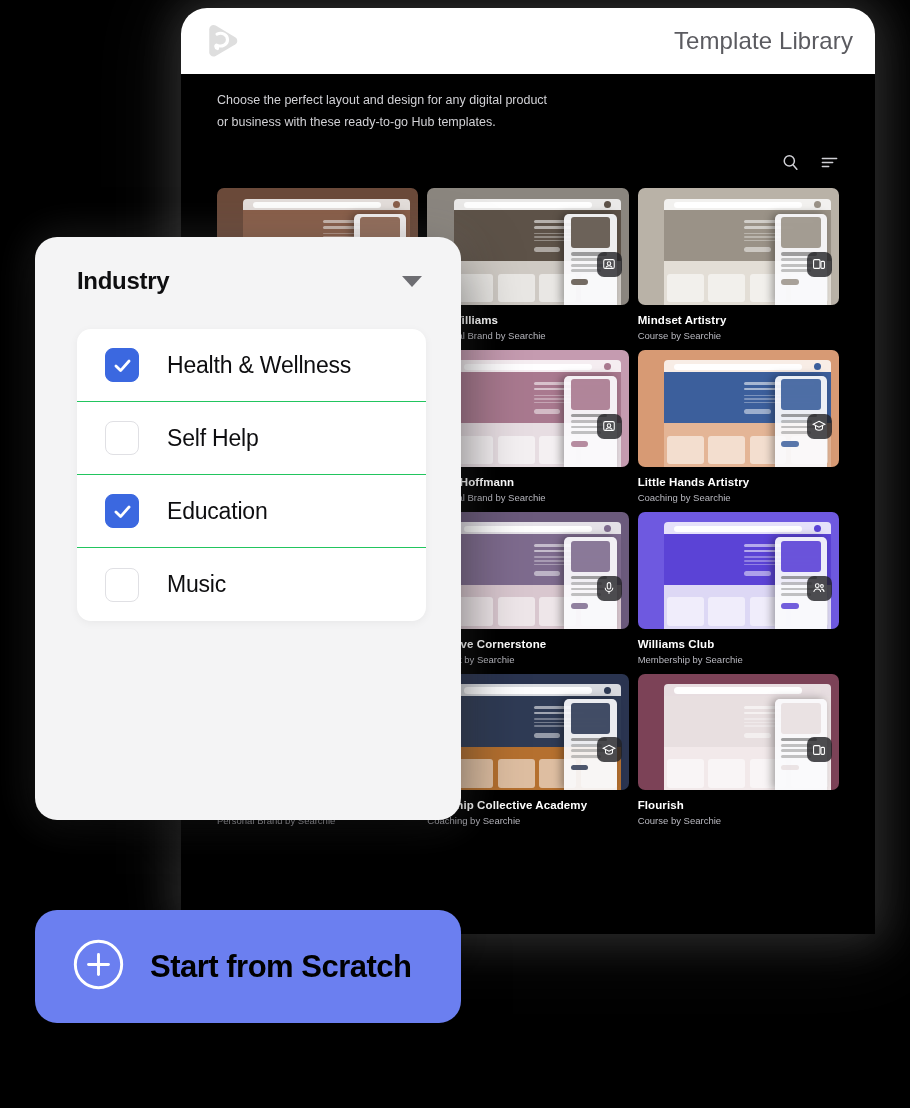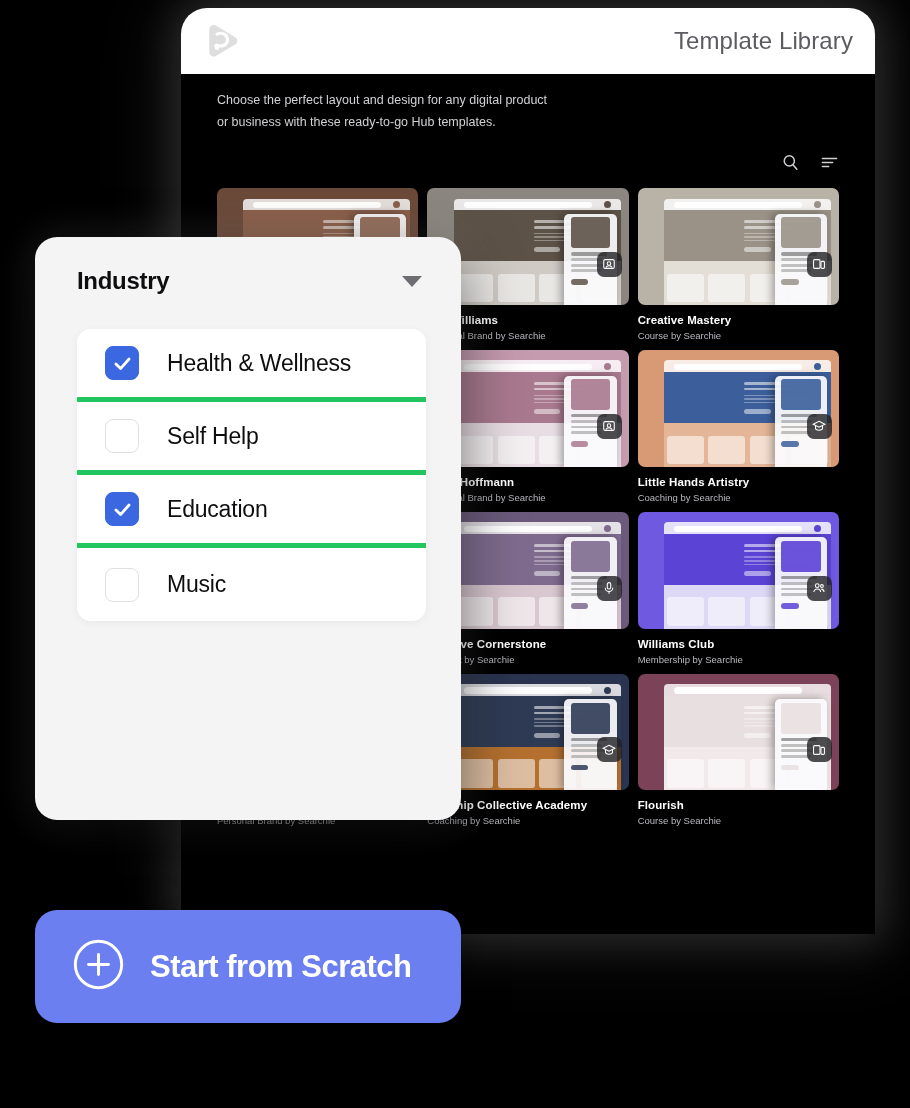--- a/index.html
+++ b/index.html
@@ -122,21 +122,21 @@
     border-right: 10px solid transparent; border-top: 11px solid #6d6d72;
     cursor: pointer; }
 
   .options {
     margin-top: 34px; background: #fff; border-radius: 14px; overflow: hidden;
     box-shadow: 0 2px 8px rgba(0,0,0,.05);
   }
   .opt {
     display: flex; align-items: center; gap: 28px;
     height: 73px; padding: 0 28px;
-    border-bottom: 5px solid #22c55e; cursor: pointer;
+    border-bottom: 1px solid #22c55e; cursor: pointer;
   }
   .opt:last-child { border-bottom: none; }
   .cb {
     width: 34px; height: 34px; border-radius: 8px; flex: none;
     display: flex; align-items: center; justify-content: center;
   }
   .cb.off { background: #fff; border: 1.6px solid #e0e0e4; }
   .cb.on  { background: #3b68e0; border: 1.6px solid #3b68e0; }
   .cb svg { width: 21px; height: 21px; }
   .opt-label { font-size: 23px; color: #0e0e10; font-weight: 400; letter-spacing: -0.2px; }
@@ -145,21 +145,21 @@
   .scratch-btn {
     position: absolute; left: 35px; top: 910px;
     width: 426px; height: 113px;
     background: #6b7ff0; border-radius: 22px;
     display: flex; align-items: center; gap: 25px;
     padding-left: 37px; cursor: pointer;
     box-shadow: 0 16px 44px rgba(0,0,0,.5);
   }
   .plus-circle { width: 53px; height: 53px; flex: none; }
   .scratch-label {
-    color: #ffffff; font-size: 31px; font-weight: 700; letter-spacing: -0.5px;
+    color: #000000; font-size: 31px; font-weight: 700; letter-spacing: -0.5px;
   }
 </style>
 </head>
 <body>
 
 <div id="root">
 
   <div class="device">
 
     <div class="device-topbar">
@@ -310,21 +310,21 @@
          <div class="mk-line" style="left:12%;top:61%;width:58%;height:3%;background:#888;opacity:.5"></div>
          <div class="mk-line" style="left:12%;top:72%;width:34%;height:6%;background:#9a9287;opacity:.85;border-radius:6px"></div>
        </div>
        <div class="mk-badge">
                 <svg viewBox="0 0 24 24" fill="none" stroke="#fff" stroke-width="1.8">
                   <rect x="2.7" y="4.5" width="11" height="15" rx="1.8"></rect>
                   <rect x="15.4" y="7.5" width="5.9" height="12" rx="1.6"></rect>
                 </svg>
               </div>
      </div>
-     <div class="card-title">Creative Mastery</div>
+     <div class="card-title">Mindset Artistry</div>
      <div class="card-sub">Course by Searchie</div>
           </div>
           <div class="card">
             <div class="thumb" style="background:#7d96b3">
        <div class="mk-bar">
          <div class="mk-search"></div>
          <div class="mk-dot" style="background:#4f6f94"></div>
        </div>
        <div class="mk-page" style="background:#3f5f8e">
          <div class="mk-hero" style="background:#4f6f94">

